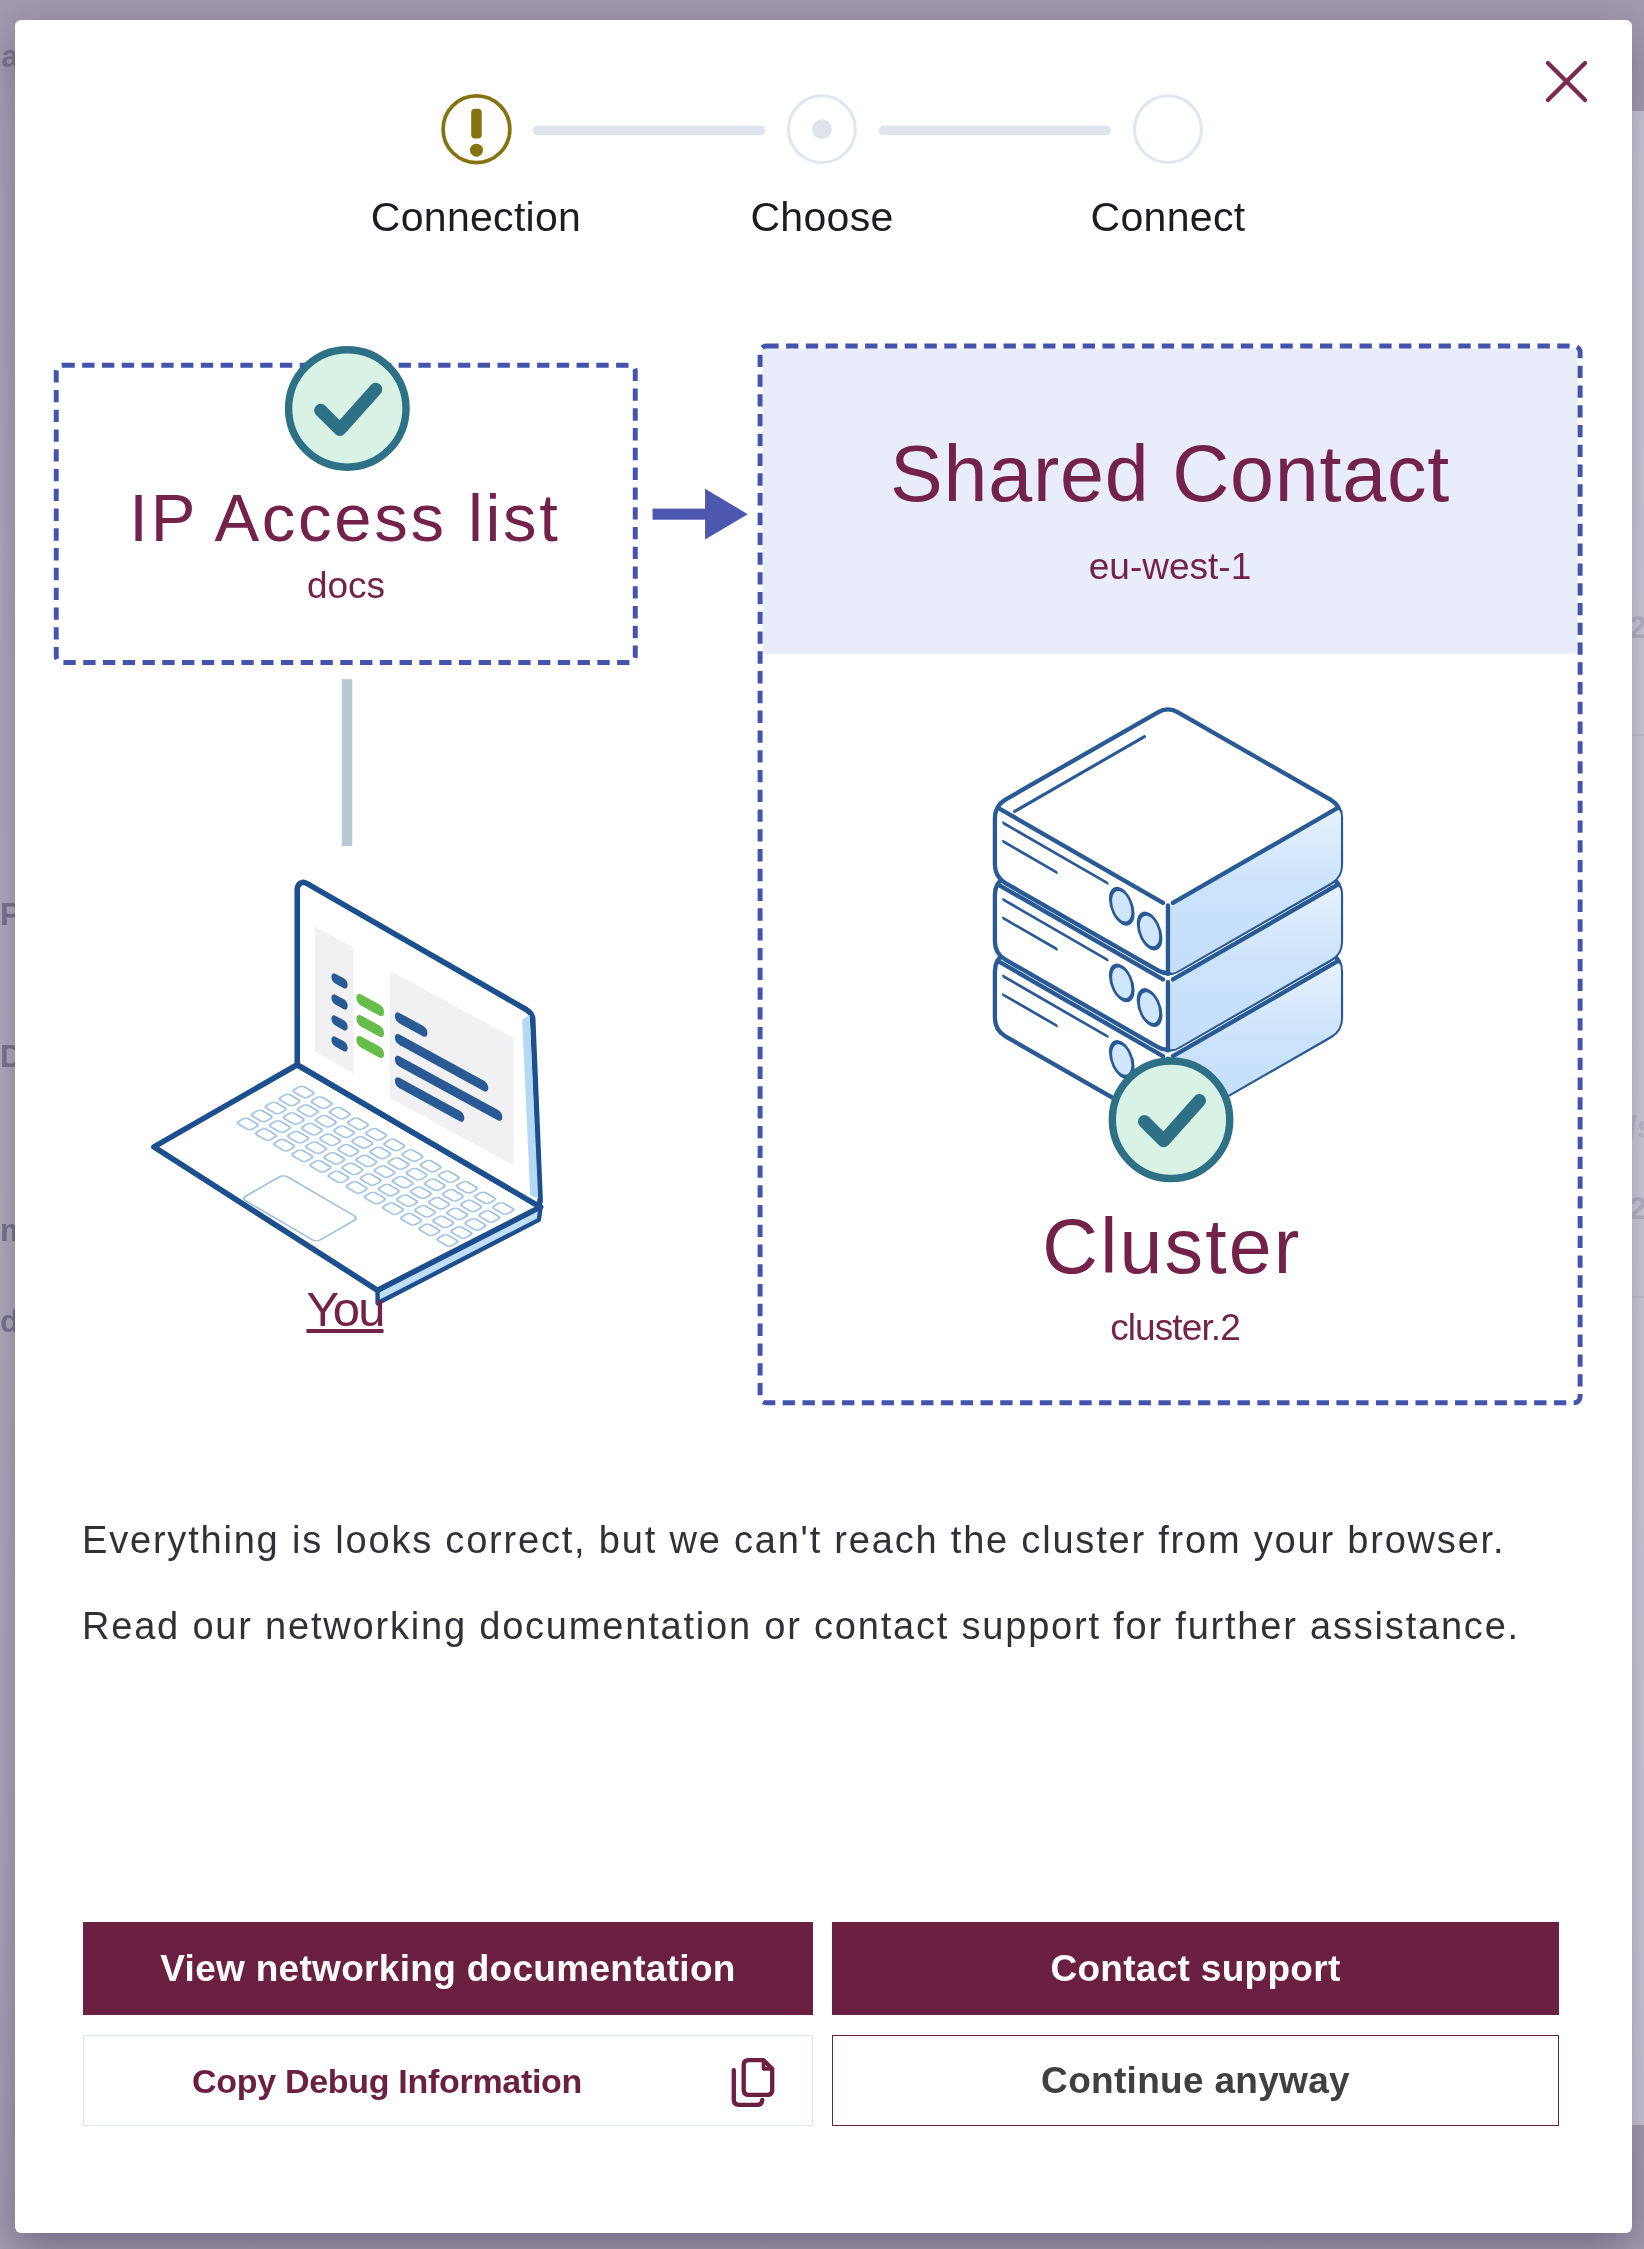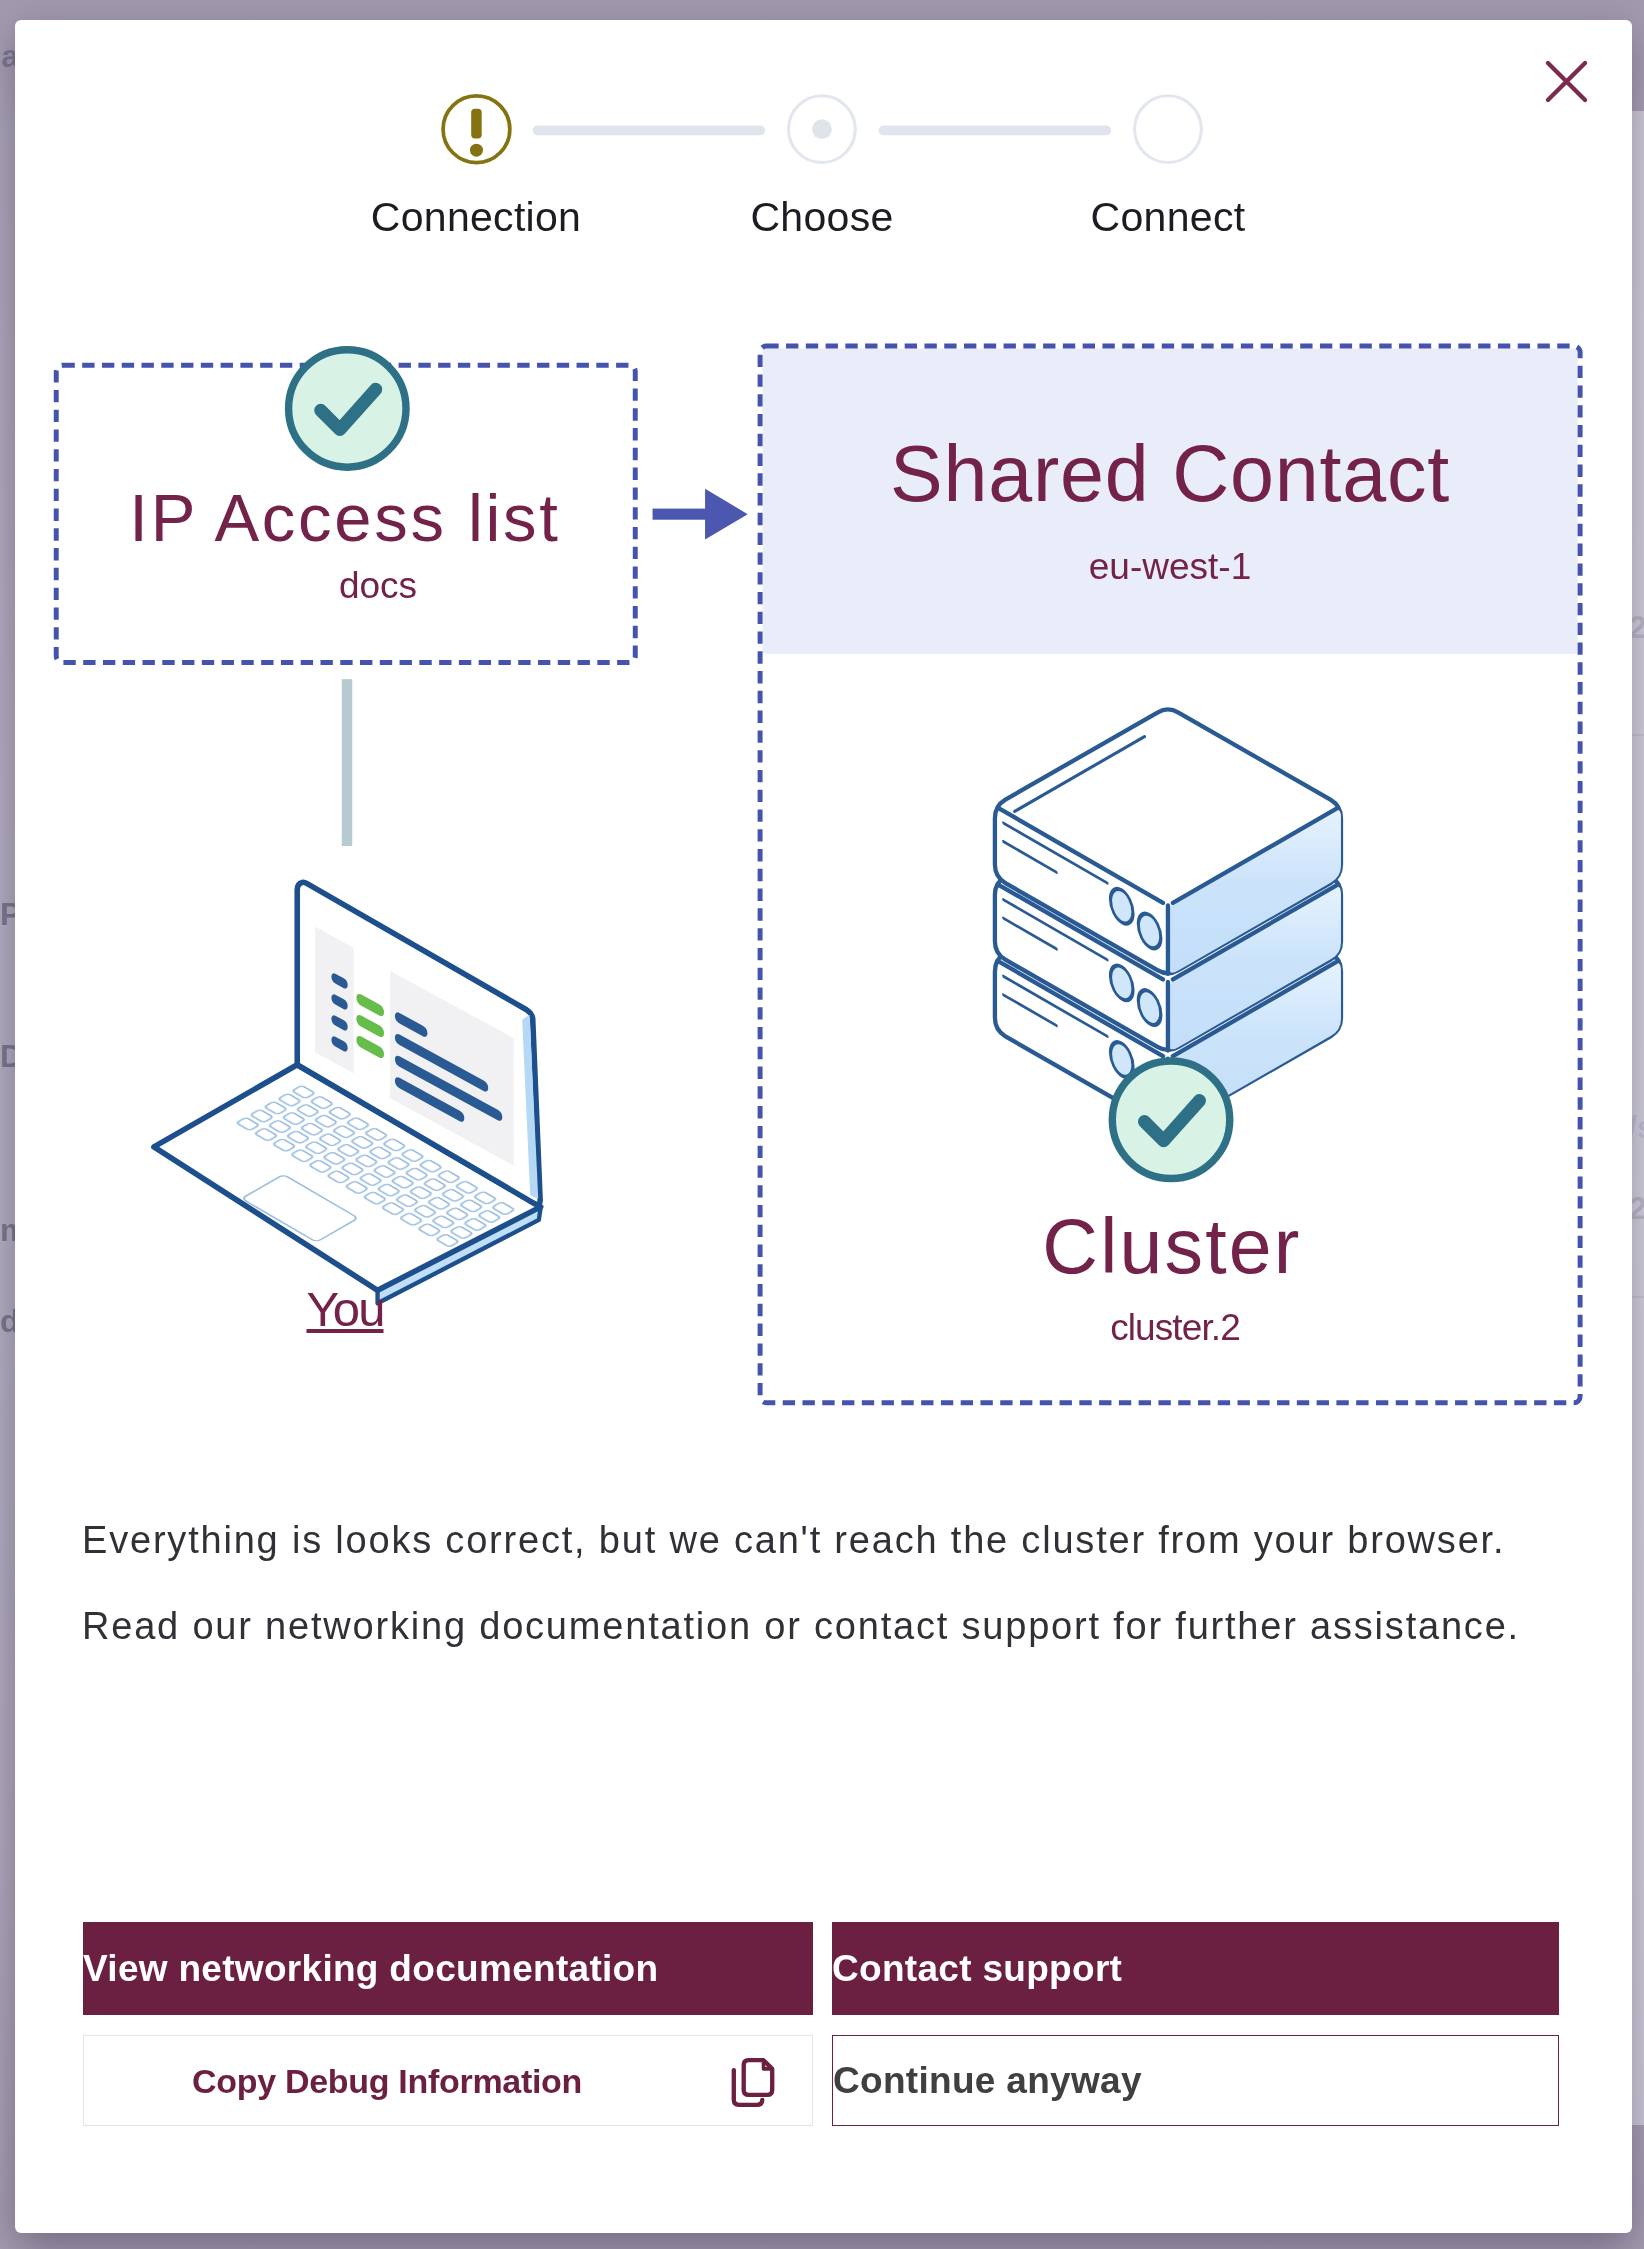--- a/index.html
+++ b/index.html
@@ -34,21 +34,21 @@
 
   
   .big-title { font-size:67px; line-height:1; color:#73224a; letter-spacing:-0.6px; }
   .ls-ip { letter-spacing:2.7px !important; }
   .ls-sn { letter-spacing:0.8px !important; }
   .ls-cl { letter-spacing:2.2px !important; }
   .sub-title { font-size:37px; line-height:1; color:#73224a; }
 
   .msg { font-size:38px; line-height:1; color:#303036; letter-spacing:1.8px; }
 
-  .btn { position:absolute; z-index:4; display:flex; align-items:center; 
+  .btn { position:absolute; z-index:4; display:flex; align-items:center; justify-content:center;
          font-family:"Liberation Sans", sans-serif; font-size:37px; font-weight:700; letter-spacing:0.3px; cursor:pointer; }
   .btn-solid { background:#6b1f41; color:#ffffff; border:none; }
   .btn-outline-maroon { background:#ffffff; color:#404040; border:1.9px solid #6b1f41; }
   .btn-outline-light { background:#ffffff; color:#6b1f41; border:1.9px solid #dfe7ee; }
 </style>
 </head>
 <body>
 
 <span class="frag" style="left:1.2px; top:38px;">a</span>
 <span class="frag" style="left:0px; top:896px;">P</span>
@@ -199,21 +199,21 @@
     <circle cx="1895" cy="1812" r="95" fill="#d9f2e6" stroke="#2e7086" stroke-width="12"></circle>
     <path d="M1852 1815 L1883 1846 L1941 1781" fill="none" stroke="#2e7086" stroke-width="21" stroke-linecap="round" stroke-linejoin="round"></path>
   </g>
 </svg>
 
 <div class="abs ctr step-label" style="left:476px; top:197px;">Connection</div>
 <div class="abs ctr step-label" style="left:822px; top:197px;">Choose</div>
 <div class="abs ctr step-label" style="left:1168px; top:197px;">Connect</div>
 
 <div class="abs ctr big-title ls-ip" style="left:345px; top:484px;">IP Access list</div>
-<a class="abs ctr sub-title" style="left:346px; top:567px; text-decoration:none; cursor:pointer;margin-left:32px;">docs</a>
+<a class="abs ctr sub-title" style="left:346px; top:567px; text-decoration:none; cursor:pointer;">docs</a>
 
 <div class="abs ctr big-title ls-sn" style="left:1170px; top:434px; font-size:79px;">Shared Contact</div>
 <div class="abs ctr sub-title" style="left:1170px; top:548px;">eu-west-1</div>
 
 <div class="abs ctr big-title ls-cl" style="left:1172px; top:1208px; font-size:77px;">Cluster</div>
 <div class="abs ctr sub-title" style="left:1175px; top:1309px; letter-spacing:-0.9px;">cluster.2</div>
 
 <div class="abs ctr big-title" style="left:345px; top:1285px; font-size:49px; letter-spacing:-1.9px;text-decoration:underline;">You</div>
 
 <div class="abs msg" style="left:82px; top:1521px;">Everything is looks correct, but we can't reach the cluster from your browser.</div>

